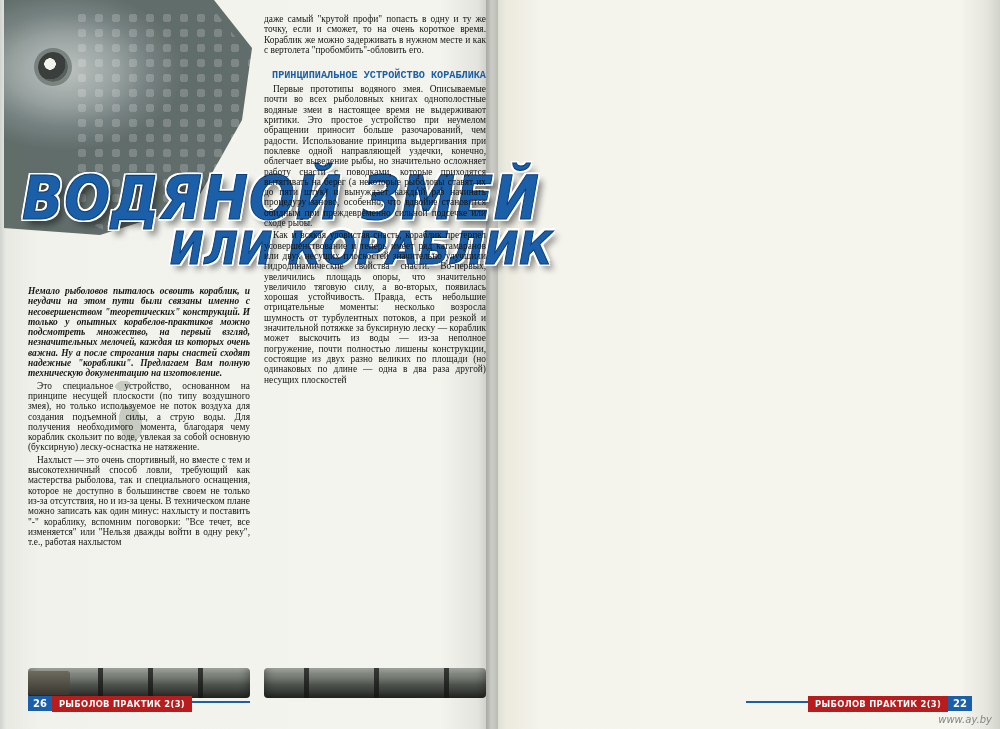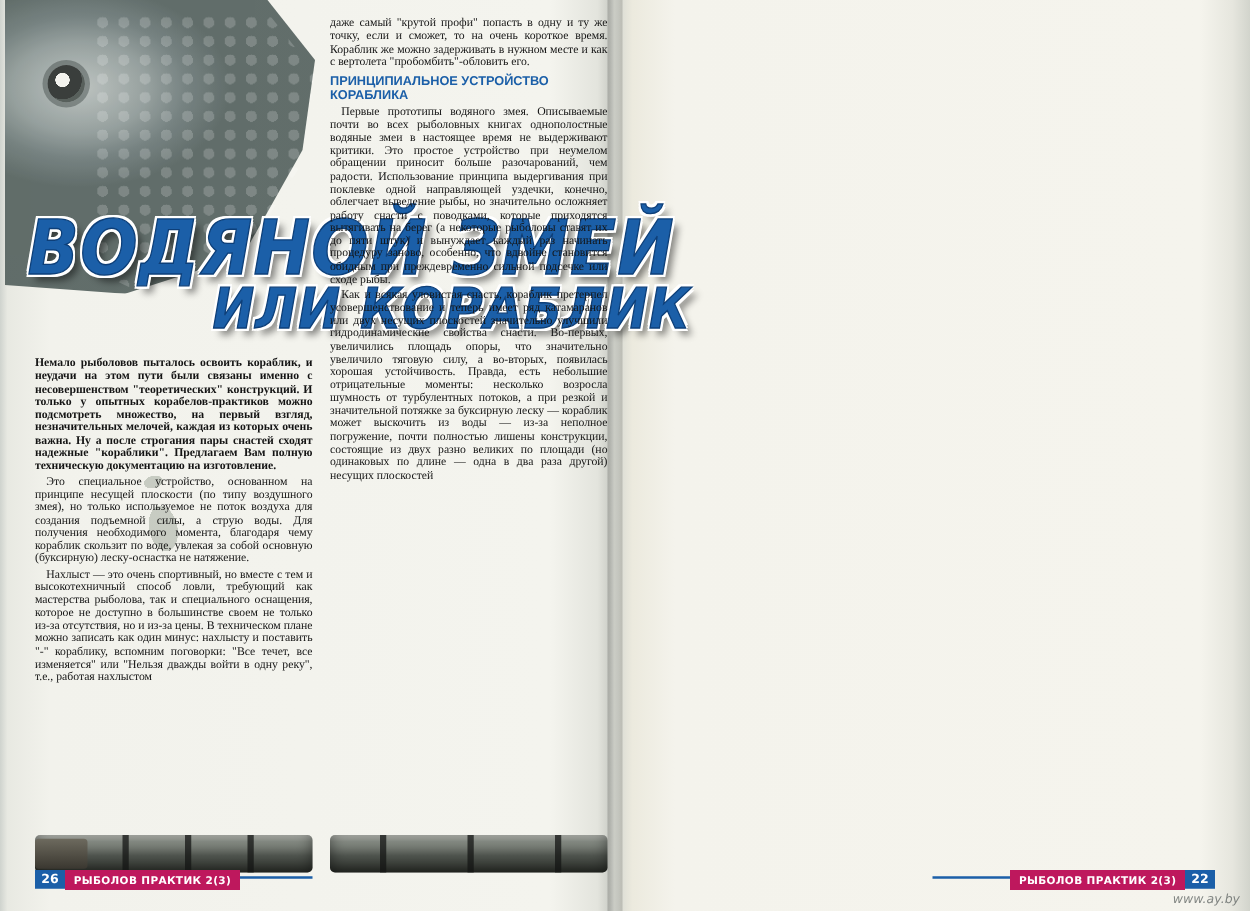--- a/index.html
+++ b/index.html
@@ -60,26 +60,26 @@
     position:absolute;
     text-align:justify;
     font-size:9.4px;
     line-height:10.3px;
     color:#141414;
     hyphens:auto;
   }
   .col p{margin:0 0 2px 0;text-indent:9px;}
   .col p.noind{text-indent:0;}
   h3.sub{
-    font-family:Liberation Sans, sans-serif;
+    font-family:Liberation Mono, monospace;
     font-size:10.2px;font-weight:bold;color:#1b5fa8;
-    text-align:left;margin:5px 0 3px 0;line-height:11px;
+    text-align:right;margin:15px 0 3px 0;line-height:11px;
     text-transform:uppercase;
   }
-  .lead{font-weight:bold;}
+  .lead{font-style:italic;font-weight:bold;}
 
   
   .c1{left:24px;top:286px;width:222px;}
   .c2{left:260px;top:14px;width:222px;}
 
   
   .foot{
     position:absolute;left:104px;top:382px;width:42px;height:66px;
     background:radial-gradient(ellipse 16px 26px at 50% 62%,#b9bfb4 0 70%,rgba(0,0,0,0) 71%);
     opacity:.75;transform:rotate(-12deg);
@@ -103,21 +103,21 @@
 
   
   .folio{
     position:absolute;bottom:16px;height:19px;display:flex;align-items:center;
     font-family:"DejaVu Sans", sans-serif;font-size:8.6px;font-weight:bold;color:#ffffff;
   }
   .folio .num{
     background:#1b5fa8;color:#fff;padding:2px 5px;font-size:10px;line-height:11px;
   }
   .folio .mag{
-    background:#be185d;color:#fff;padding:3px 7px;font-size:8.4px;letter-spacing:.3px;
+    background:#b91c1c;color:#fff;padding:3px 7px;font-size:8.4px;letter-spacing:.3px;
   }
   .folio-left{left:24px;justify-content:center;}
   .folio-right{right:24px;}
   .folio-left .num{order:0;}
   .rule{
     position:absolute;height:2px;background:#1b5fa8;
   }
   .rule-l{left:24px;bottom:26px;width:222px;}
   .rule-r{right:24px;bottom:26px;width:226px;}
 

